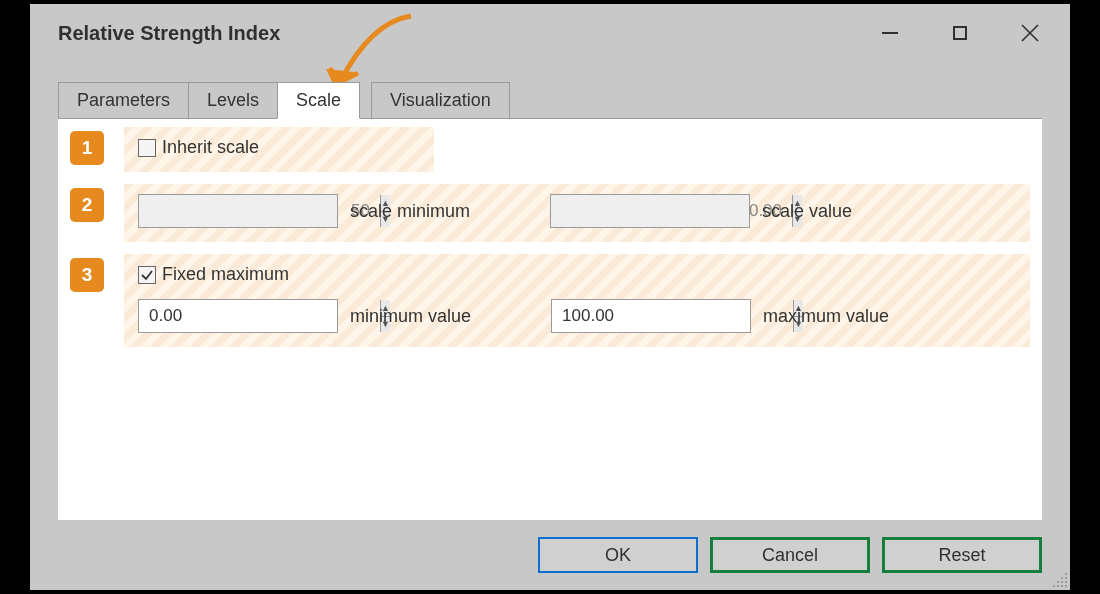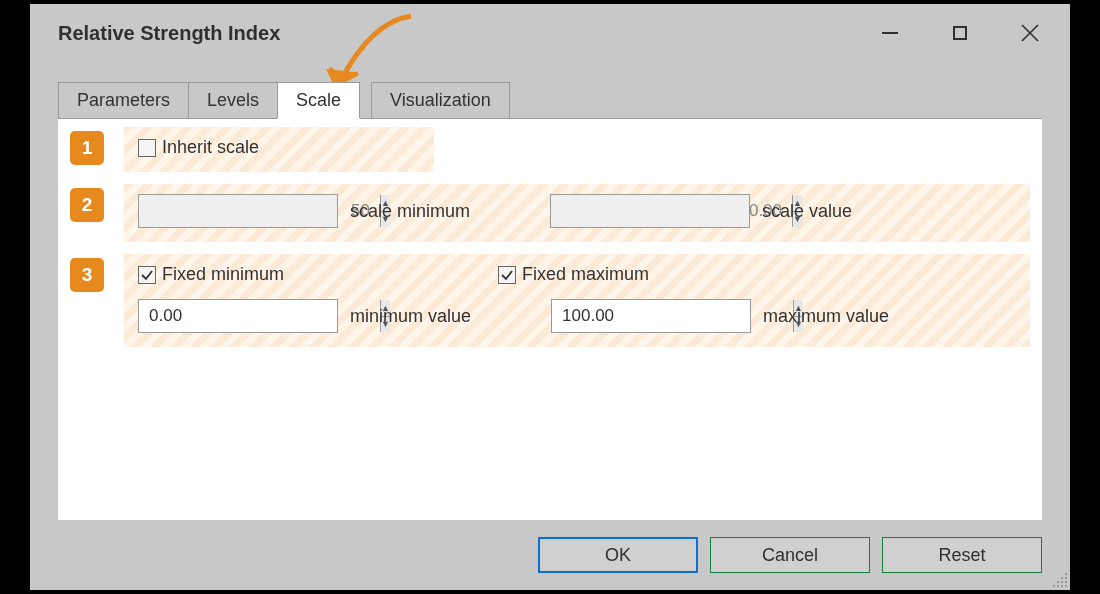--- a/index.html
+++ b/index.html
@@ -177,21 +177,21 @@
   height: 70px;
   display: flex;
   align-items: center;
   justify-content: flex-end;
   gap: 12px;
   padding: 0 28px;
 }
 .btn {
   width: 160px;
   height: 36px;
-  border: 1px solid #15803d;
+  border: 3px solid #15803d;
   background: #d0d0d0;
   display: flex;
   align-items: center;
   justify-content: center;
   font-size: 18px;
   color: #303030;
   cursor: pointer;
 }
 .btn.primary { border: 2px solid #0a6fd1; }
 
@@ -272,28 +272,20 @@
             <span class="flabel">scale value</span>
           </div>
         </div>
       </div>
     </div>
 
     <div class="row">
       <div class="badge">3</div>
       <div class="hatched w-wide">
         <div class="fieldgrid" style="margin-bottom:14px">
-          <div class="checkrow" style="width:280px;margin-bottom:0">
-            <div class="check">
-              <svg viewBox="0 0 14 14">
-                  <path d="M2 7 L6 11 L12 3" stroke="#333" stroke-width="1.8" fill="none"></path>
-                </svg>
-            </div>
-            <span class="flabel">Fixed minimum</span>
-          </div>
           <div class="checkrow" style="margin-bottom:0">
             <div class="check">
               <svg viewBox="0 0 14 14">
                   <path d="M2 7 L6 11 L12 3" stroke="#333" stroke-width="1.8" fill="none"></path>
                 </svg>
             </div>
             <span class="flabel">Fixed maximum</span>
           </div>
         </div>
         <div class="fieldgrid">

